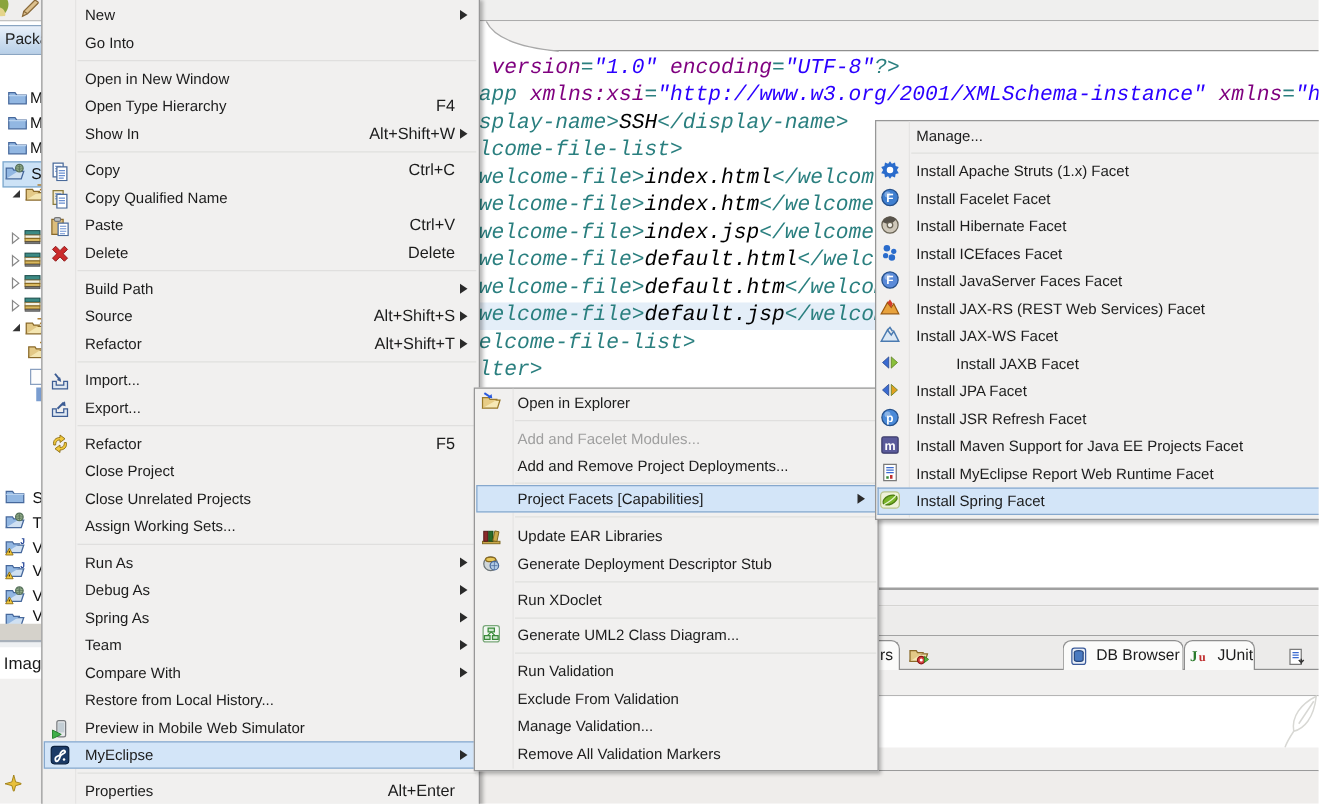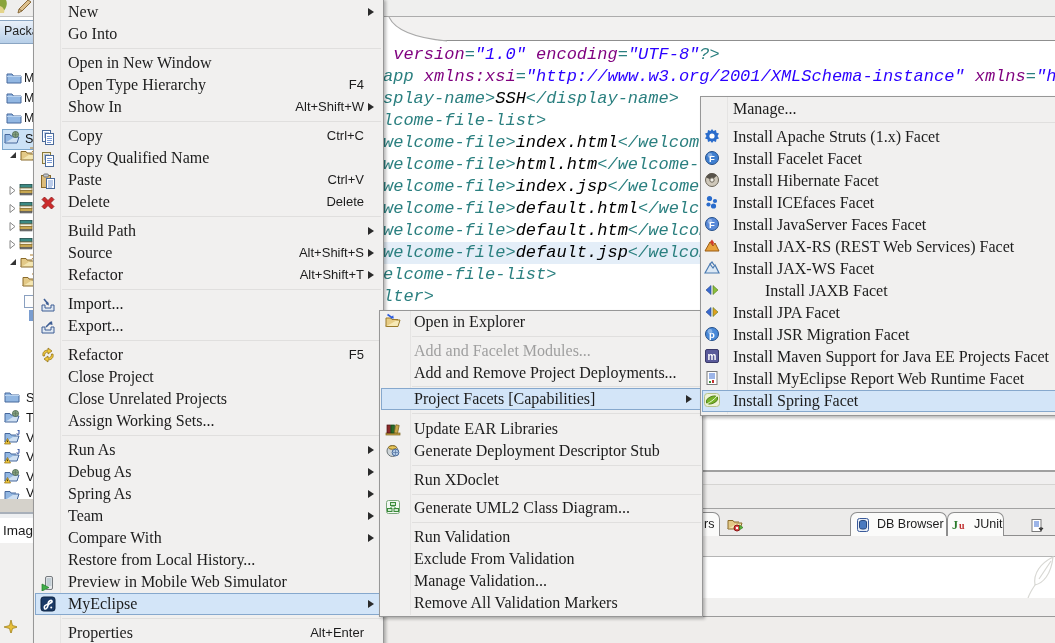--- a/index.html
+++ b/index.html
@@ -2,21 +2,21 @@
 <html><head>
 <meta charset="utf-8">
 <style>
 html,body{margin:0;padding:0;}
 #screen{position:relative;width:1055px;height:643px;overflow:hidden;background:#fff;
   font-family:"Liberation Sans",sans-serif;}
 .abs{position:absolute;}
 
 .menu{position:absolute;background:#f1f0ef;border:1px solid #979797;
   box-shadow:2px 2px 3px rgba(0,0,0,0.28);box-sizing:border-box;}
-.mi{position:absolute;height:22px;line-height:22px;font-size:16px;color:#1c1c1c;white-space:nowrap;font-family:Liberation Serif, serif;}
+.mi{position:absolute;height:22px;line-height:22px;font-size:12px;color:#1c1c1c;white-space:nowrap;}
 .ma{position:absolute;height:22px;line-height:22px;font-size:13px;color:#1c1c1c;text-align:right;}
 .sep{position:absolute;height:1px;background:#e0dfde;}
 .arr{position:absolute;width:0;height:0;border-left:6px solid #2a2a2a;
   border-top:4px solid transparent;border-bottom:4px solid transparent;}
 .hl{position:absolute;background:#d3e5f8;border:1px solid #86a8cd;box-sizing:border-box;}
 .gutline{position:absolute;width:1px;background:#e5e4e3;}
 .ic{position:absolute;width:16px;height:16px;}
 
 #code{position:absolute;left:383px;top:40px;width:672px;height:430px;overflow:hidden;}
 .cl{position:absolute;left:-51px;height:22px;line-height:22px;white-space:pre;
@@ -195,21 +195,21 @@
     <path d="M6,0 C12,13 32,21 64,24" fill="none" stroke="#a9a9a9" stroke-width="1.1"></path>
   </svg>
 </div>
 
 <div id="code">
   <div class="cl" style="top:4px;">&lt;?xml <i>version</i>=<u>"1.0"</u> <i>encoding</i>=<u>"UTF-8"</u>?&gt;</div>
   <div class="cl" style="top:26px;">&lt;web-app <i>xmlns:xsi</i>=<u>"http://www.w3.org/2001/XMLSchema-instance"</u> <i>xmlns</i>=<u>"http://java.sun</u></div>
   <div class="cl" style="top:48px;">  &lt;display-name&gt;<b>SSH</b>&lt;/display-name&gt;</div>
   <div class="cl" style="top:70px;">  &lt;welcome-file-list&gt;</div>
   <div class="cl" style="top:92px;">    &lt;welcome-file&gt;<b>index.html</b>&lt;/welcome-file&gt;</div>
-  <div class="cl" style="top:114px;">    &lt;welcome-file&gt;<b>html.htm</b>&lt;/welcome-file&gt;</div>
+  <div class="cl" style="top:114px;">    &lt;welcome-file&gt;<b>index.htm</b>&lt;/welcome-file&gt;</div>
   <div class="cl" style="top:136px;">    &lt;welcome-file&gt;<b>index.jsp</b>&lt;/welcome-file&gt;</div>
   <div class="cl" style="top:158px;">    &lt;welcome-file&gt;<b>default.html</b>&lt;/welcome-file&gt;</div>
   <div class="cl" style="top:180px;">    &lt;welcome-file&gt;<b>default.htm</b>&lt;/welcome-file&gt;</div>
   <div class="abs" style="left:0;top:202px;width:672px;height:22px;background:#e4eef8;"></div>
   <div class="cl" style="top:202px;">    &lt;welcome-file&gt;<b>default.jsp</b>&lt;/welcome-file&gt;</div>
   <div class="cl" style="top:224px;">  &lt;/welcome-file-list&gt;</div>
   <div class="cl" style="top:246px;">  &lt;filter&gt;</div>
 </div>
 
 <div class="abs" id="bottompanel" style="left:383px;top:470px;width:672px;height:173px;">
@@ -332,21 +332,21 @@
 <div class="sep" style="left:729px;top:122px;width:326px;"></div>
 <div class="mi" style="left:733px;top:125.5px;">Install Apache Struts (1.x) Facet</div>
 <div class="mi" style="left:733px;top:147.5px;">Install Facelet Facet</div>
 <div class="mi" style="left:733px;top:169.5px;">Install Hibernate Facet</div>
 <div class="mi" style="left:733px;top:191.5px;">Install ICEfaces Facet</div>
 <div class="mi" style="left:733px;top:213.5px;">Install JavaServer Faces Facet</div>
 <div class="mi" style="left:733px;top:235.5px;">Install JAX-RS (REST Web Services) Facet</div>
 <div class="mi" style="left:733px;top:257.5px;">Install JAX-WS Facet</div>
 <div class="mi" style="left:733px;top:279.5px;margin-left:32px;">Install JAXB Facet</div>
 <div class="mi" style="left:733px;top:301.5px;">Install JPA Facet</div>
-<div class="mi" style="left:733px;top:323.5px;">Install JSR Migration Facet</div>
+<div class="mi" style="left:733px;top:323.5px;">Install JSR Refresh Facet</div>
 <div class="mi" style="left:733px;top:345.5px;">Install Maven Support for Java EE Projects Facet</div>
 <div class="mi" style="left:733px;top:367.5px;">Install MyEclipse Report Web Runtime Facet</div>
 <div class="mi" style="left:733px;top:389.5px;">Install Spring Facet</div>
 </div>
 
 <div id="icons">
 <svg class="ic" style="left:40px;top:129px;width:16px;height:16px;" viewBox="0 0 16 16">
         <rect x="2.5" y="1.5" width="8" height="11" fill="#fff" stroke="#4a6a9a"></rect>
         <g stroke="#6a8fd0" stroke-width="0.9">
           <line x1="4" y1="4" x2="9" y2="4"></line>

